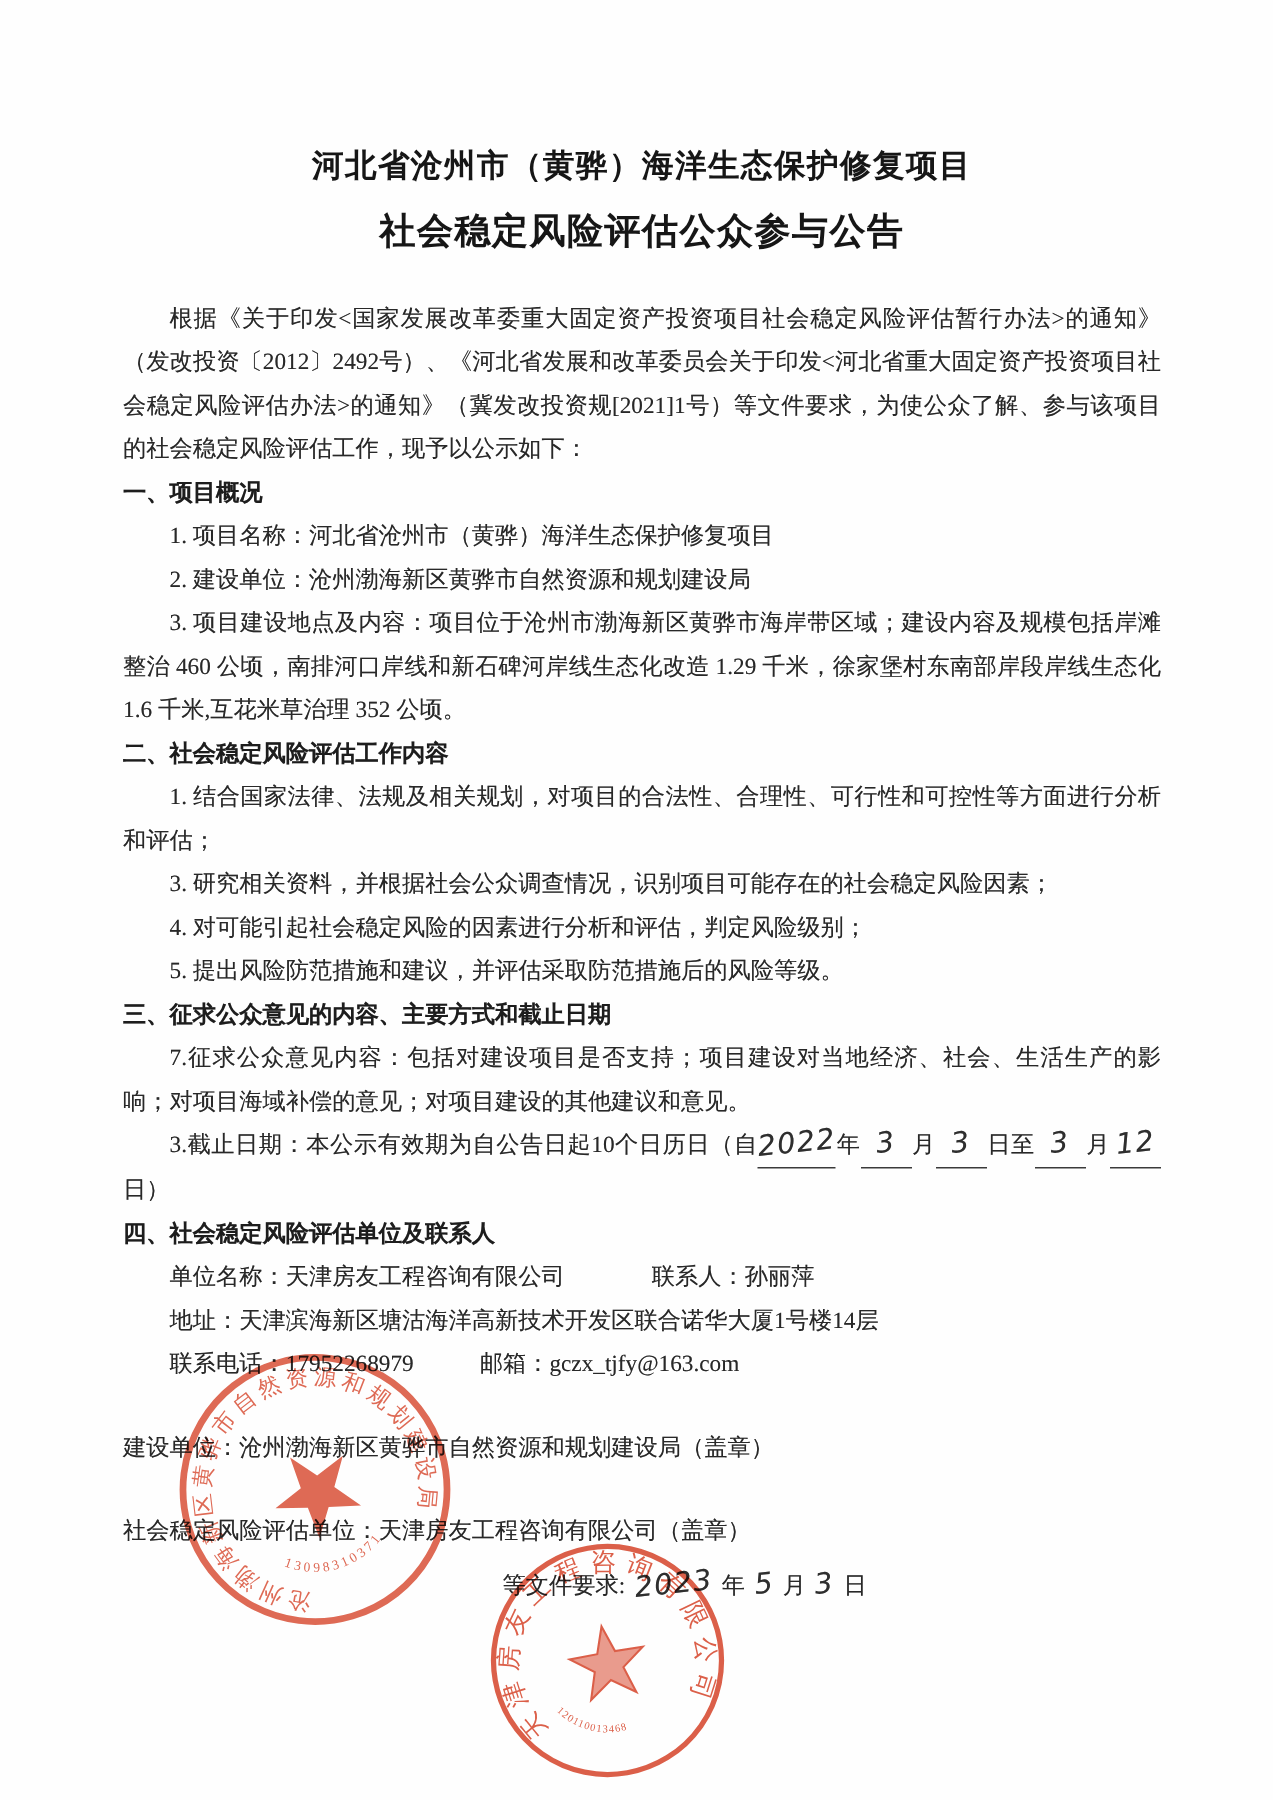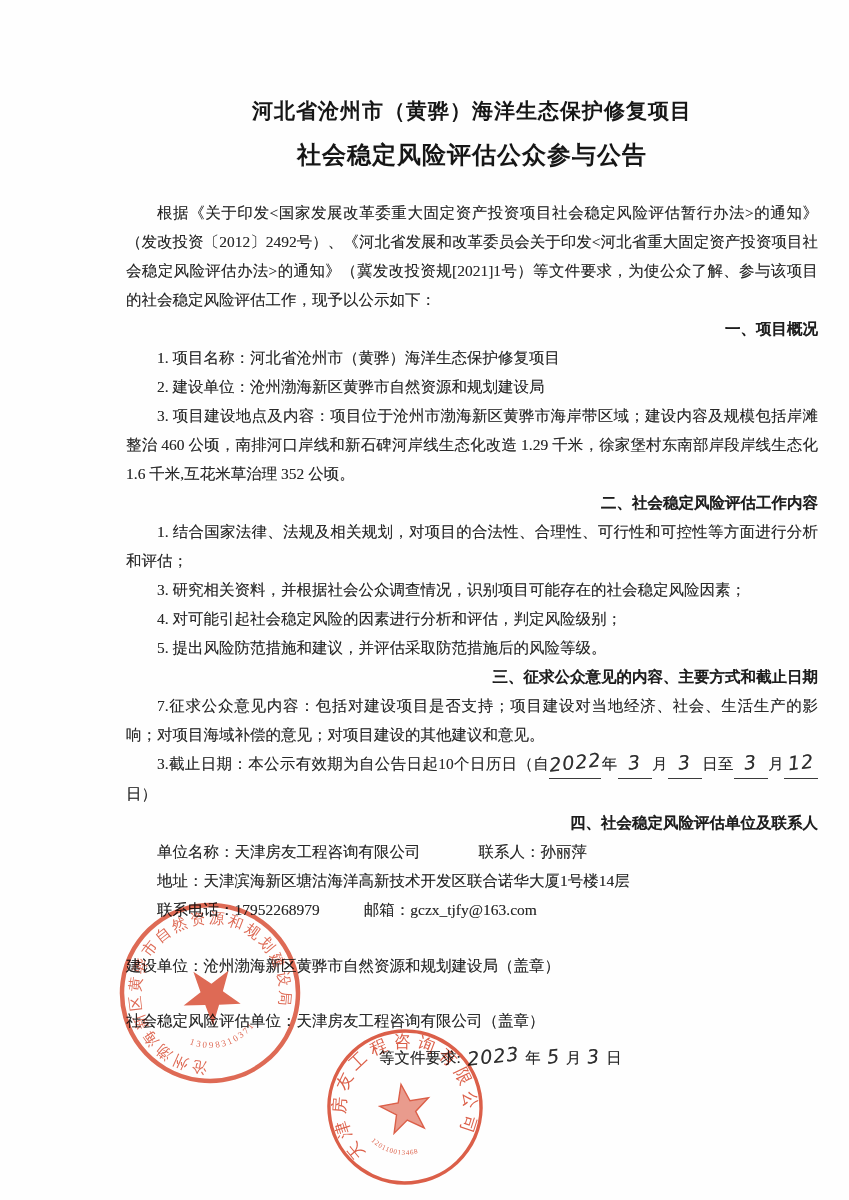--- a/index.html
+++ b/index.html
@@ -1,32 +1,32 @@
 <!DOCTYPE html>
 <html><head>
 <meta charset="utf-8">
 <style>
   html,body{margin:0;padding:0;background:#ffffff;}
   .page{
     position:relative;width:849px;height:1200px;background:#fefefe;overflow:hidden;
     font-family:"Liberation Serif","DejaVu Serif",serif;color:#282828;
   }
-  .doc{position:absolute;left:82px;top:96px;width:692px;margin-left:44px;}
+  .doc{position:absolute;left:82px;top:96px;width:692px;}
   .t1,.t2{
     font-family:"Liberation Sans","DejaVu Sans",sans-serif;font-weight:700;color:#161616;
     text-align:center;letter-spacing:1px;
   }
   .t1{font-size:21px;margin:0 0 14px 0;line-height:30px;}
   .t2{font-size:24px;margin:0;line-height:30px;}
   p{margin:0;font-size:15.5px;line-height:29px;text-align:justify;text-shadow:0 0 .4px rgba(40,40,40,.45);}
   .indent{text-indent:2em;}
   .intro{margin-top:28px;}
   h3.sec{
     font-family:"Liberation Sans","DejaVu Sans",sans-serif;font-weight:700;color:#1d1d1d;
-    font-size:15.5px;line-height:29px;margin:0;text-shadow:0 0 .4px rgba(0,0,0,.4);text-align:right;
+    font-size:15.5px;line-height:29px;margin:0;text-shadow:0 0 .4px rgba(0,0,0,.4);
   }
   .person-gap{margin-left:58px;}
   .email-gap{margin-left:44px;}
   .sig1{margin-top:27px;}
   .sig2{margin-top:26px;}
   .pub{margin-top:8px;padding-left:253px;text-align:left;}
   .hw{
     font-family:"DejaVu Sans",cursive;font-style:italic;font-weight:400;
     color:#2e2e2e;font-size:19px;display:inline-block;transform:rotate(-6deg);
     letter-spacing:1px;line-height:20px;

